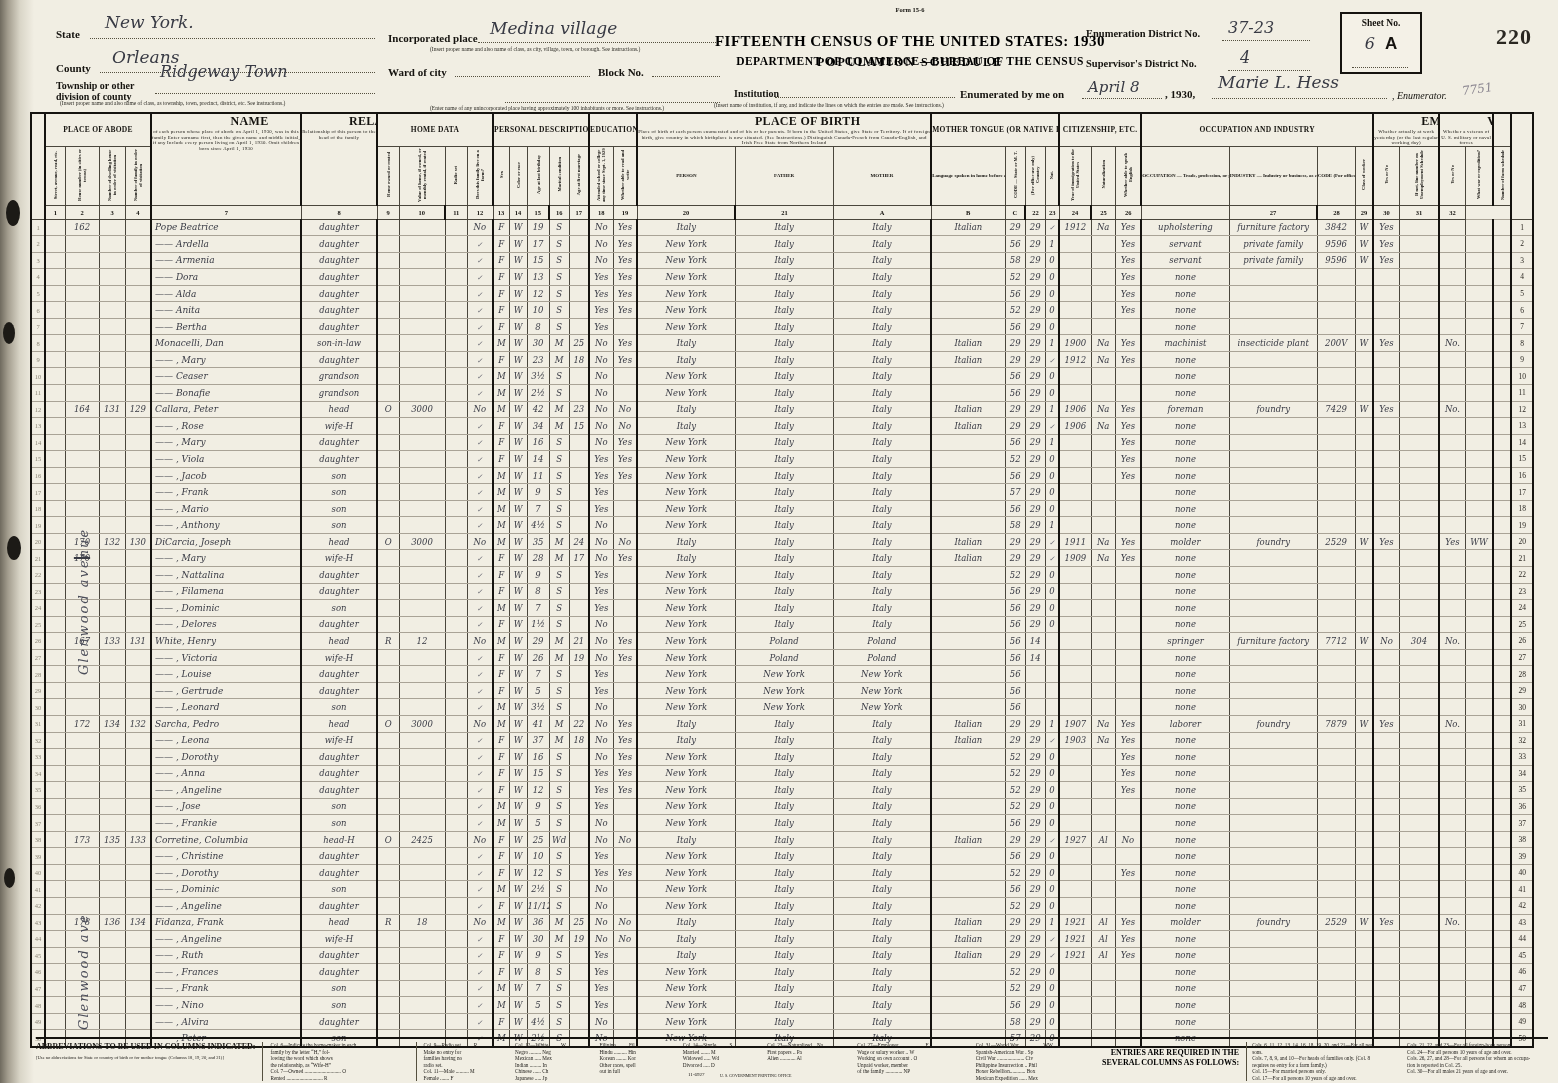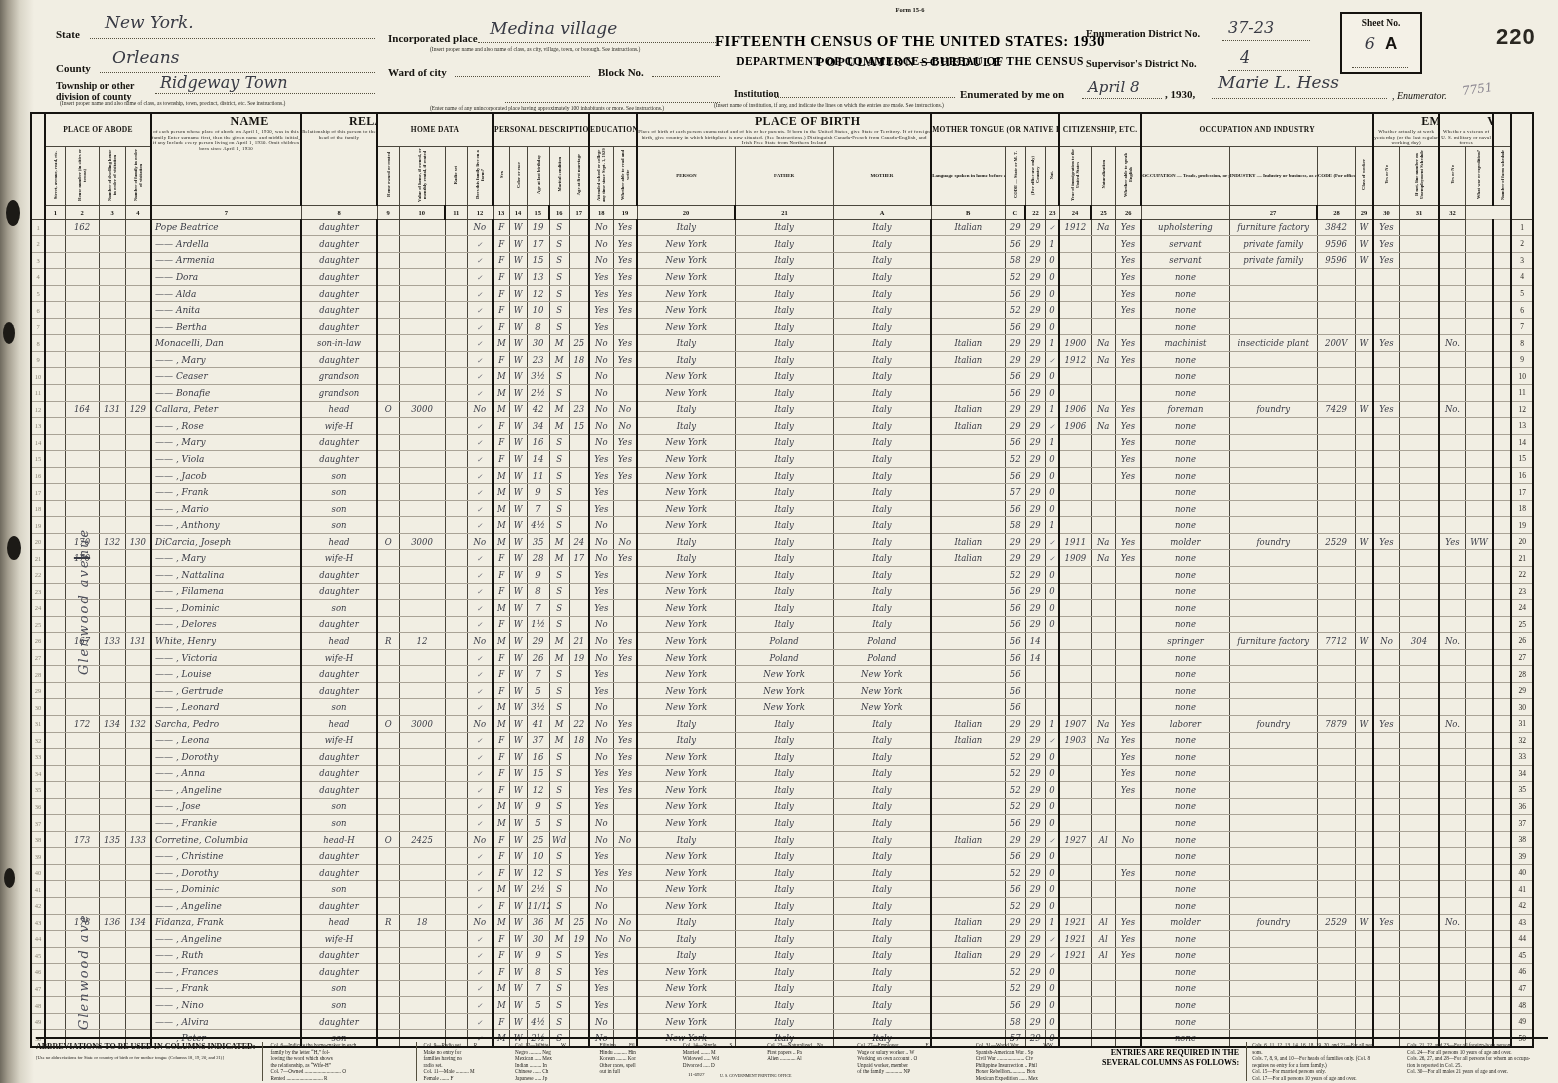--- a/index.html
+++ b/index.html
@@ -14,21 +14,21 @@
   .abs{position:absolute;}
   .lbl{font-size:11px;font-weight:bold;color:#15130f;}
   .sm{font-size:5.5px;color:#2a2822;}
   .dot{border-bottom:1px dotted #55503f;display:inline-block;}
   .center{text-align:center;}
   
   .dept{font-size:11.5px;font-weight:bold;letter-spacing:.5px;margin-top:39px;}
   .census-title{font-size:15px;font-weight:bold;letter-spacing:.5px;}
   .sched-title{font-size:12px;font-weight:bold;letter-spacing:2px;}
   .sheetbox{position:absolute;border:2px solid #15130f;width:78px;height:58px;background:#f4f1e7;}
-  .stamp{font-size:22px;font-weight:bold;color:#2a2721;letter-spacing:1px;font-family:Liberation Sans, sans-serif;}
+  .stamp{font-size:22px;font-weight:bold;color:#2a2721;letter-spacing:1px;font-family:Liberation Serif, serif;}
   
   table.census{border-collapse:collapse;table-layout:fixed;width:1502px;
        border:2px solid #15130f;}
   table.census th,table.census td{border-left:1px solid #4a463c;border-right:1px solid #4a463c;
        padding:0;overflow:hidden;white-space:nowrap;}
   table.census thead th{border-bottom:1px solid #4a463c;border-top:1px solid #4a463c;
        font-weight:bold;color:#15130f;background:#f1eee3;}
   .grow th{font-size:7.5px;height:20px;letter-spacing:.3px;}
   .drow th{font-size:5px;font-weight:normal;height:58px;vertical-align:middle;line-height:1.15;}
   .nrow th{font-size:6.5px;height:13px;border-top:1px solid #4a463c;border-bottom:2px solid #15130f;}
@@ -75,21 +75,21 @@
 
   <div class="abs lbl" style="left:56px;top:28px;">State</div>
   <div class="abs hw" style="left:105px;top:12px;font-size:17px;">New York.</div>
   <div class="abs dot" style="left:90px;top:38px;width:285px;"></div>
 
   <div class="abs lbl" style="left:56px;top:62px;">County</div>
   <div class="abs hw" style="left:112px;top:47px;font-size:17px;">Orleans</div>
   <div class="abs dot" style="left:100px;top:72px;width:275px;"></div>
 
   <div class="abs lbl" style="left:56px;top:80px;width:110px;font-size:10px;line-height:1.1;">Township or other division of county</div>
-  <div class="abs hw" style="left:160px;top:73px;font-size:16px;">Ridgeway Town</div>
+  <div class="abs hw" style="left:160px;top:62px;font-size:16px;">Ridgeway Town</div>
   <div class="abs dot" style="left:155px;top:93px;width:220px;"></div>
   <div class="abs sm" style="left:60px;top:100px;width:330px;">(Insert proper name and also name of class, as township, town, precinct, district, etc.   See instructions.)</div>
 
   <div class="abs lbl" style="left:388px;top:32px;">Incorporated place</div>
   <div class="abs hw" style="left:490px;top:18px;font-size:17px;">Medina village</div>
   <div class="abs dot" style="left:478px;top:42px;width:240px;"></div>
   <div class="abs sm" style="left:430px;top:46px;width:300px;">(Insert proper name and also name of class, as city, village, town, or borough.   See instructions.)</div>
 
   <div class="abs lbl" style="left:388px;top:66px;">Ward of city</div>
   <div class="abs dot" style="left:455px;top:76px;width:135px;"></div>

